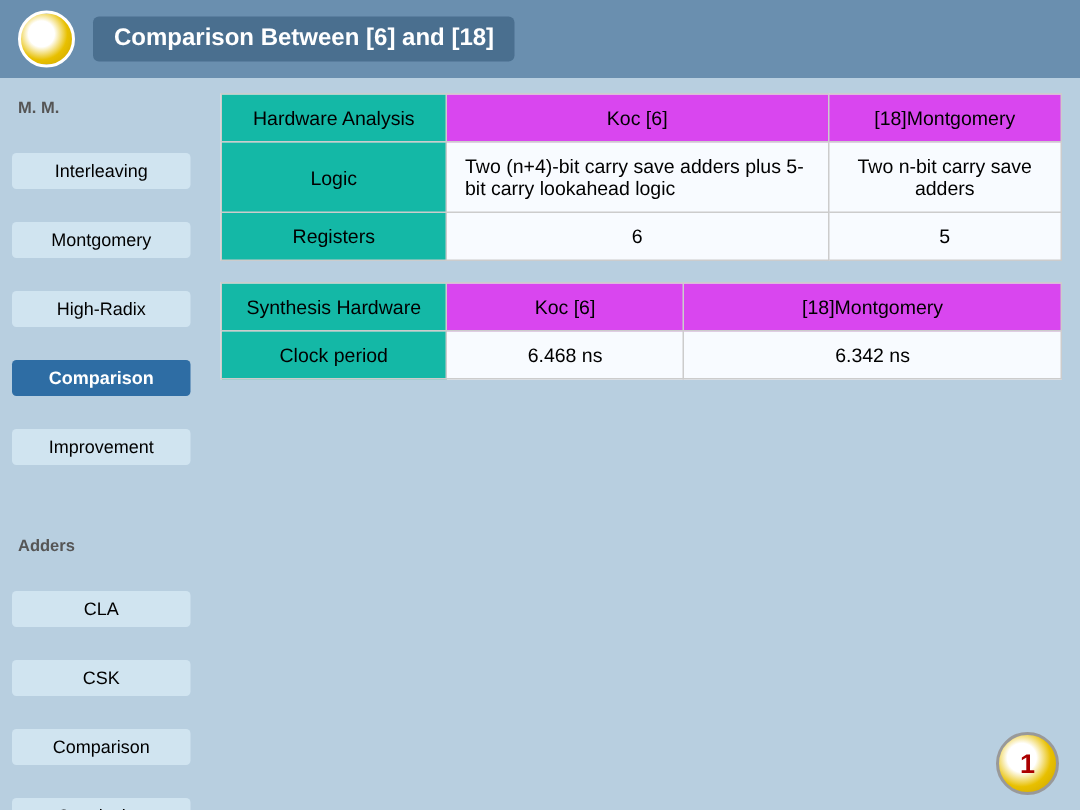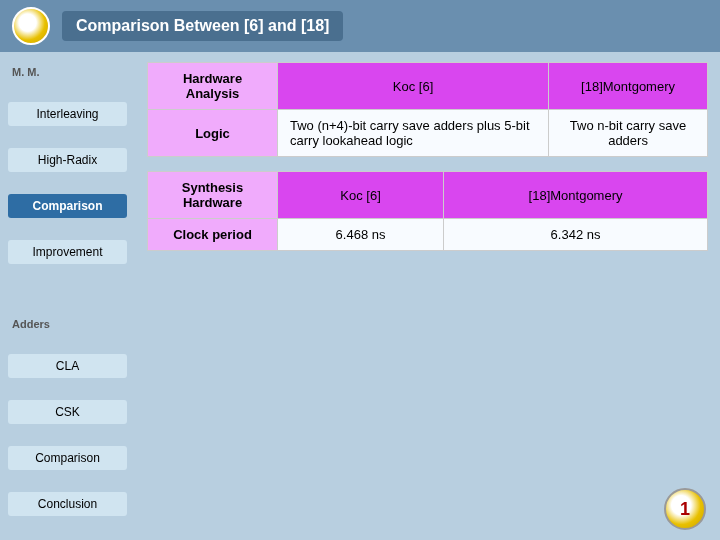--- a/index.html
+++ b/index.html
@@ -94,23 +94,23 @@
       border-collapse: collapse;
       background: #fff;
     }
     .section-table th, .section-table td {
       border: 1px solid #ccc;
       padding: 8px 12px;
       text-align: center;
       vertical-align: middle;
     }
     .section-table th.row-header {
-      background: #f0abfc;
-      font-weight: bold;
-      width: 130px;
+      background: #14b8a6;
+      font-weight: normal;
+      width: 150px;
       text-align: center;
     }
     .section-table th.col-header {
       background: #d946ef;
       font-weight: normal;
     }
     .section-table td {
       background: #f8fbff;
     }
     .section-table td.left-align {
@@ -142,20 +142,21 @@
   <div class="logo-circle"></div>
   <div class="top-title">Comparison Between [6] and [18]</div>
 </div>
 
 <div class="main">
 
   <div class="sidebar">
     <div class="sidebar-section-label">M. M.</div>
 
     <div class="sidebar-item light">Interleaving</div>
+    <div class="sidebar-item light">Montgomery</div>
     <div class="sidebar-item light">High-Radix</div>
     <div class="sidebar-item active">Comparison</div>
     <div class="sidebar-item light">Improvement</div>
 
     <div class="sidebar-spacer"></div>
     <div class="sidebar-section-label">Adders</div>
 
     <div class="sidebar-item light">CLA</div>
     <div class="sidebar-item light">CSK</div>
     <div class="sidebar-item light">Comparison</div>
@@ -171,20 +172,25 @@
           <th class="col-header">Koc [6]</th>
           <th class="col-header">[18]Montgomery</th>
         </tr>
       </thead>
       <tbody>
         <tr>
           <th class="row-header">Logic</th>
           <td class="left-align">Two (n+4)-bit carry save adders plus 5-bit carry lookahead logic</td>
           <td>Two n-bit carry save adders</td>
         </tr>
+        <tr>
+          <th class="row-header">Registers</th>
+          <td>6</td>
+          <td>5</td>
+        </tr>
       </tbody>
     </table>
 
     <table class="section-table">
       <thead>
         <tr>
           <th class="row-header">Synthesis Hardware</th>
           <th class="col-header">Koc [6]</th>
           <th class="col-header">[18]Montgomery</th>
         </tr>

